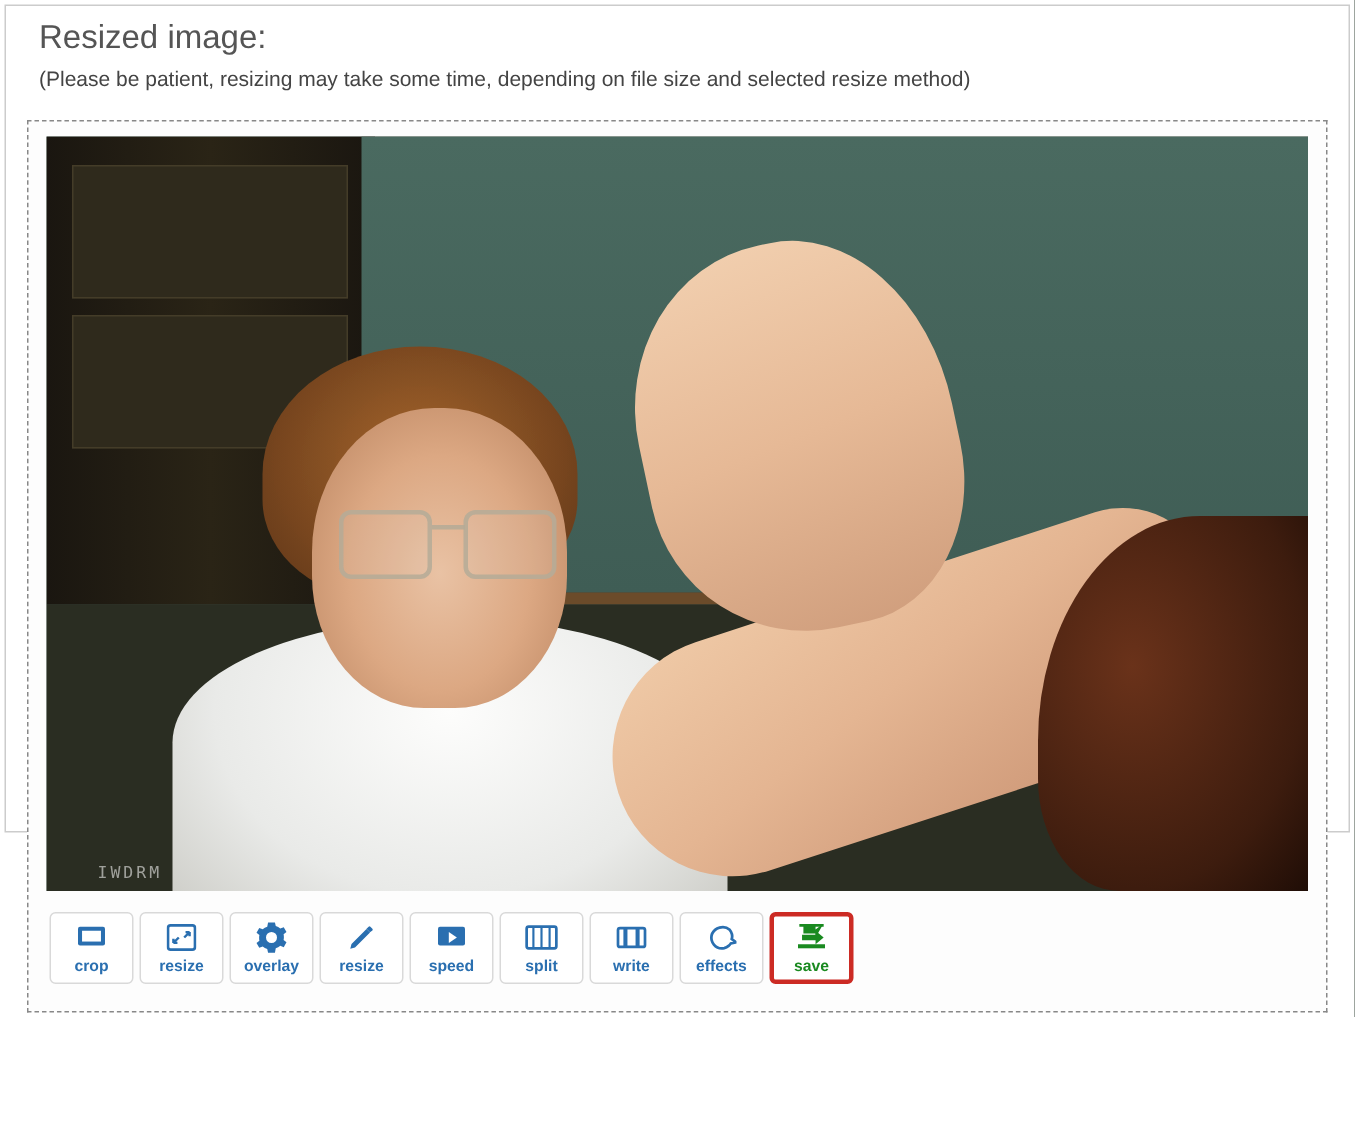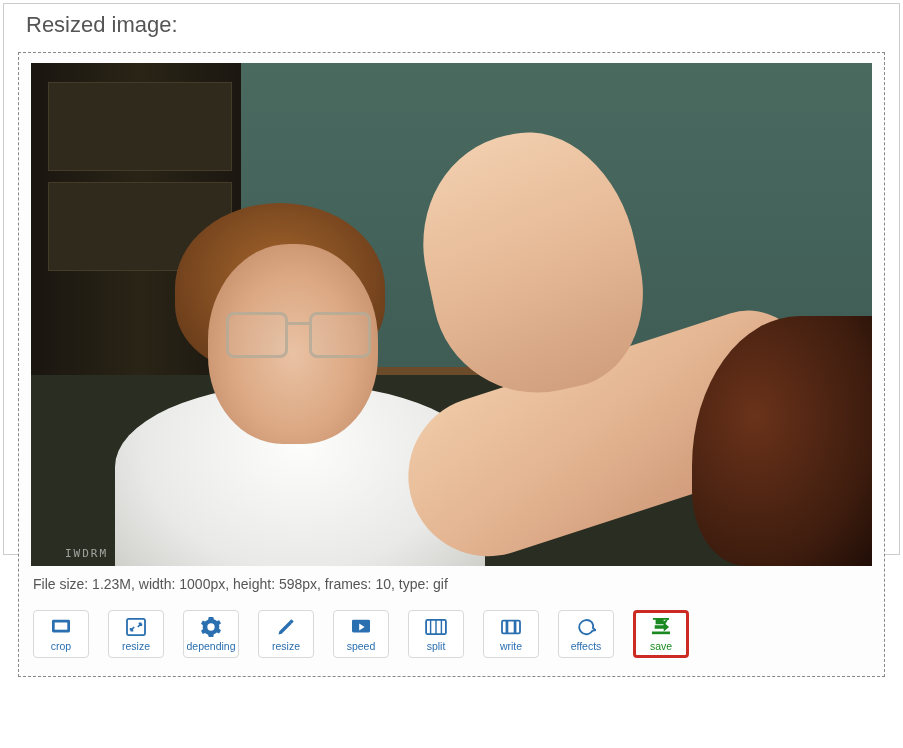--- a/index.html
+++ b/index.html
@@ -150,23 +150,24 @@
       color: rgba(255,255,255,0.55);
       margin-left: 24px;
     }
     .fileinfo {
       font-size: 14px;
       color: #555;
       padding: 10px 2px 4px 2px;
     }
     .toolbar {
       display: flex;
-      gap: 19px;
+      gap: 4px;
       padding: 14px 2px 0 2px;
       align-items: flex-start;
+      font-weight: bold;
     }
     .tool-btn {
       width: 56px;
       height: 48px;
       border: 1px solid #d9d9d9;
       border-radius: 4px;
       background: #fff;
       display: flex;
       flex-direction: column;
       align-items: center;
@@ -192,20 +193,21 @@
     .tool-btn.highlight .label {
       color: #1a8a20;
     }
     svg { display: block; }
   </style>
 </head>
 <body>
 
 <div class="container">
   <h2 class="heading">Resized image:</h2>
+  <p class="note">(Please be patient, resizing may take some time, depending on file size and selected resize method)</p>
 
   <div class="dashed-area">
     <div class="img-frame">
       <div class="cabinet"></div>
       <div class="chalkboard"></div>
       <div class="lower-wall"></div>
       <div class="person">
         <div class="shirt"></div>
         <div class="hair"></div>
         <div class="head"></div>
@@ -214,21 +216,20 @@
           <div class="lens right"></div>
           <div class="bridge"></div>
         </div>
       </div>
       <div class="arm"></div>
       <div class="hand"></div>
       <div class="other-hair"></div>
       <div class="watermark">IWDRM</div>
     </div>
 
-    <div class="fileinfo">File size: 1.23M, width: 1000px, height: 598px, frames: 10, type: gif</div>
 
     <div class="toolbar">
 
       <div class="tool-btn">
         <div class="icon-wrap">
           <svg width="22" height="18" viewBox="0 0 24 20" fill="none">
             <rect x="2" y="2" width="20" height="14" rx="1.5" fill="#2a6fb0"></rect>
             <rect x="5" y="5" width="14" height="8" fill="#fff"></rect>
           </svg>
         </div>
@@ -245,21 +246,21 @@
         </div>
         <span class="label">resize</span>
       </div>
 
       <div class="tool-btn">
         <div class="icon-wrap">
           <svg width="22" height="22" viewBox="0 0 24 24" fill="#2a6fb0">
             <path d="M12 8a4 4 0 100 8 4 4 0 000-8zm9 4a9 9 0 01-.2 1.9l2.1 1.6-2 3.5-2.5-1a9 9 0 01-3.3 1.9L14.5 23h-5l-.6-2.6a9 9 0 01-3.3-1.9l-2.5 1-2-3.5 2.1-1.6A9 9 0 013 12c0-.65.07-1.28.2-1.9L1.1 8.5l2-3.5 2.5 1A9 9 0 018.9 4.1L9.5 1h5l.6 2.6a9 9 0 013.3 1.9l2.5-1 2 3.5-2.1 1.6c.13.62.2 1.25.2 1.9z"></path>
           </svg>
         </div>
-        <span class="label">depending</span>
+        <span class="label">overlay</span>
       </div>
 
       <div class="tool-btn">
         <div class="icon-wrap">
           <svg width="20" height="20" viewBox="0 0 24 24" fill="#2a6fb0">
             <path d="M3 21l3.8-1 12-12-2.8-2.8-12 12L3 21zM20.7 6.3a1 1 0 000-1.4l-1.6-1.6a1 1 0 00-1.4 0L16 5l2.8 2.8 1.9-1.5z"></path>
           </svg>
         </div>
         <span class="label">resize</span>
       </div>

